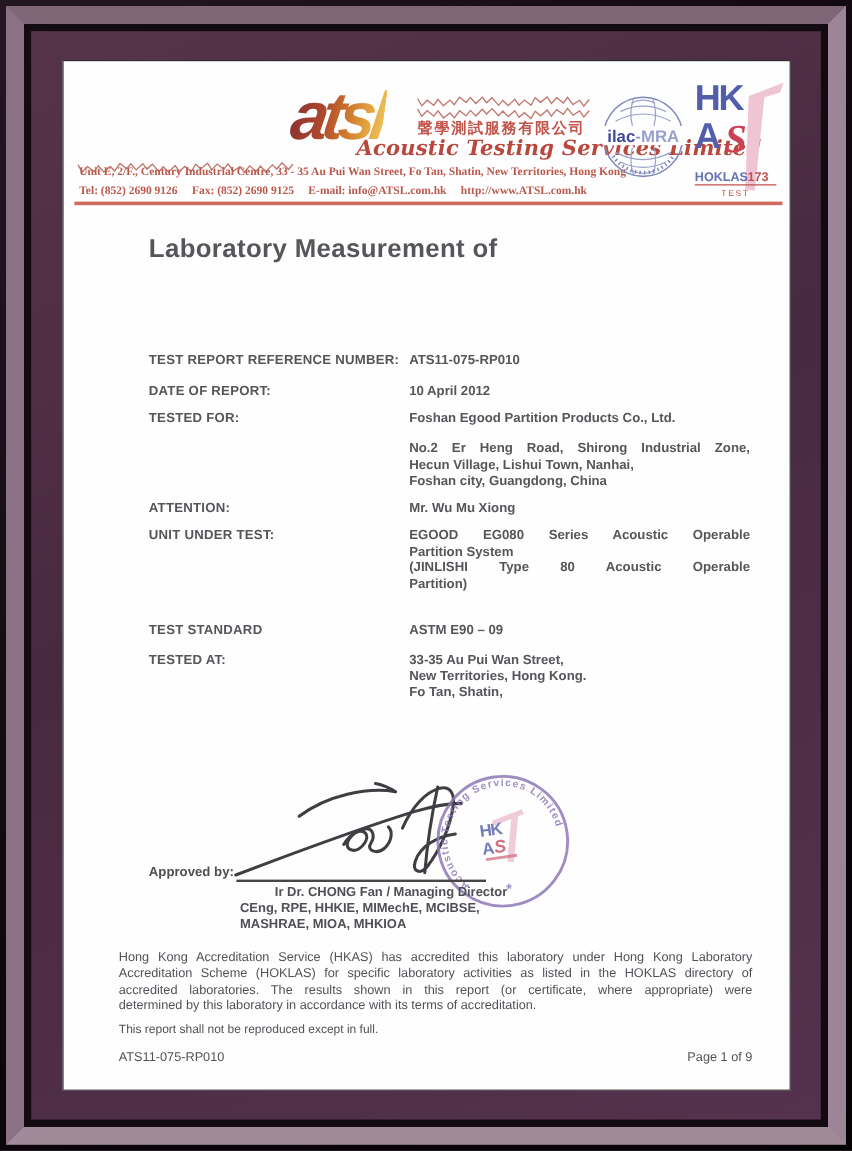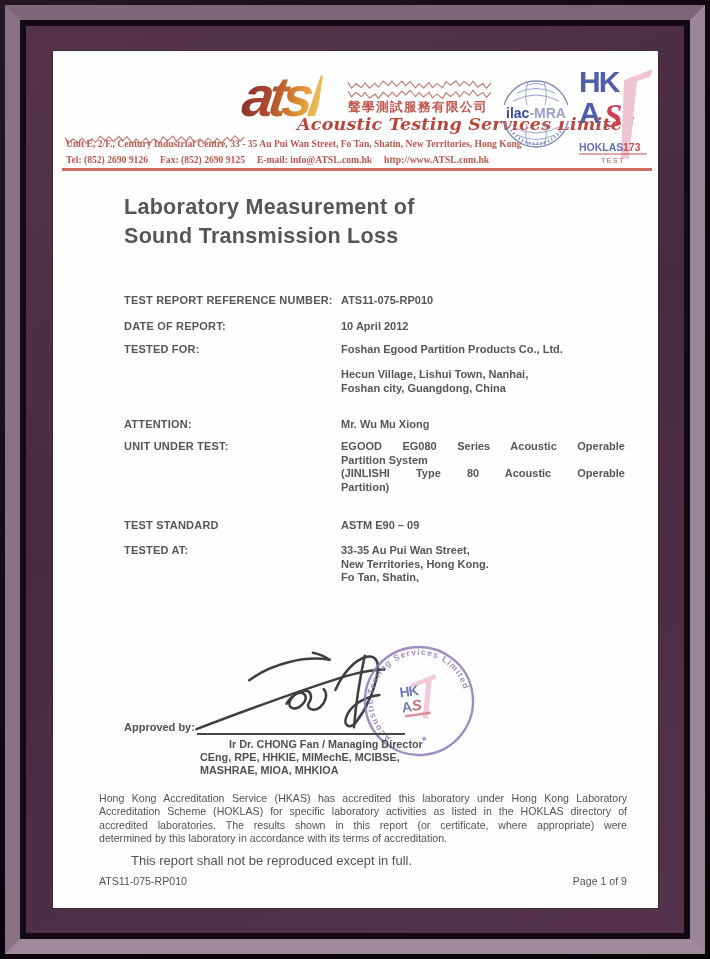--- a/index.html
+++ b/index.html
@@ -52,21 +52,21 @@
   .signature-svg{left:136px;top:596px;width:238px;height:90px;overflow:visible;}
   .stamp-svg{left:306px;top:590px;width:120px;height:120px;opacity:0.85;transform:rotate(-8deg);}
   .approved-by{left:71px;top:670px;font-size:11px;font-weight:bold;color:#4f5054;}
   .sig-line{left:144px;top:682px;width:208px;height:2px;background:#47474a;}
   .signatory{left:147px;top:687px;font-size:10.8px;font-weight:bold;color:#4f5054;margin-left:29px;}
   .creds-1{left:147px;top:700px;font-size:10.8px;font-weight:bold;color:#4f5054;}
   .creds-2{left:147px;top:713px;font-size:10.8px;font-weight:bold;color:#4f5054;}
   
   .accr{left:46px;top:741px;width:528px;font-size:10.6px;color:#515257;line-height:13.4px;}
   .accr div{position:static;}
-  .note{left:46px;top:802px;font-size:13px;color:#515257;margin-left:32px;}
+  .note{left:46px;top:802px;font-size:10px;color:#515257;}
   .repnum{left:46px;top:824px;font-size:10.6px;color:#515257;}
   .pagelbl{left:46px;top:824px;width:528px;text-align:right;font-size:10.6px;color:#515257;}
 </style>
 </head>
 <body>
 
 <div class="frame-outer"></div>
 <div class="frame-bevel"></div>
 <div class="frame-groove"></div>
 <div class="frame-mat"></div>
@@ -117,21 +117,20 @@
     <text x="2" y="60" font-size="30" font-weight="bold" fill="#525eaa" font-family="Liberation Sans, sans-serif">A</text>
     <text x="27" y="64" font-size="33" font-weight="bold" font-style="italic" fill="#cc4055" font-family="Liberation Serif, serif">S</text>
     <text x="2" y="88" font-size="10.5" font-weight="bold" fill="#6570b2" font-family="Liberation Sans, sans-serif">HOKLAS</text>
     <text x="46" y="88" font-size="10.5" font-weight="bold" fill="#c0504d" font-family="Liberation Sans, sans-serif">173</text>
     <line x1="2" y1="91" x2="70" y2="91" stroke="#c0504d" stroke-width="1"></line>
     <text x="36" y="100" text-anchor="middle" font-size="7" fill="#c0504d" letter-spacing="1.5" font-family="Liberation Sans, sans-serif">TEST</text>
   </svg>
 
   <div class="title">
     <div>Laboratory Measurement of</div>
-    <div>Sound Transmission Loss</div>
   </div>
 
   <div class="frow" style="top:243px">
     <div class="flabel">TEST REPORT REFERENCE NUMBER:</div>
     <div class="fvalue">
         <div>ATS11-075-RP010</div>
       </div>
   </div>
   <div class="frow" style="top:269px">
     <div class="flabel">DATE OF REPORT:</div>
@@ -141,20 +140,21 @@
   </div>
   <div class="frow" style="top:292px">
     <div class="flabel">TESTED FOR:</div>
     <div class="fvalue">
         <div>Foshan Egood Partition Products Co., Ltd.</div>
       </div>
   </div>
   <div class="frow" style="top:317px">
     <div class="flabel"></div>
     <div class="fvalue">
+      <div class="stretch">No.2 Er Heng Road, Shirong Industrial Zone,</div>
       <div>Hecun Village, Lishui Town, Nanhai,</div>
       <div>Foshan city, Guangdong, China</div>
     </div>
   </div>
   <div class="frow" style="top:367px">
     <div class="flabel">ATTENTION:</div>
     <div class="fvalue">
         <div>Mr. Wu Mu Xiong</div>
       </div>
   </div>

